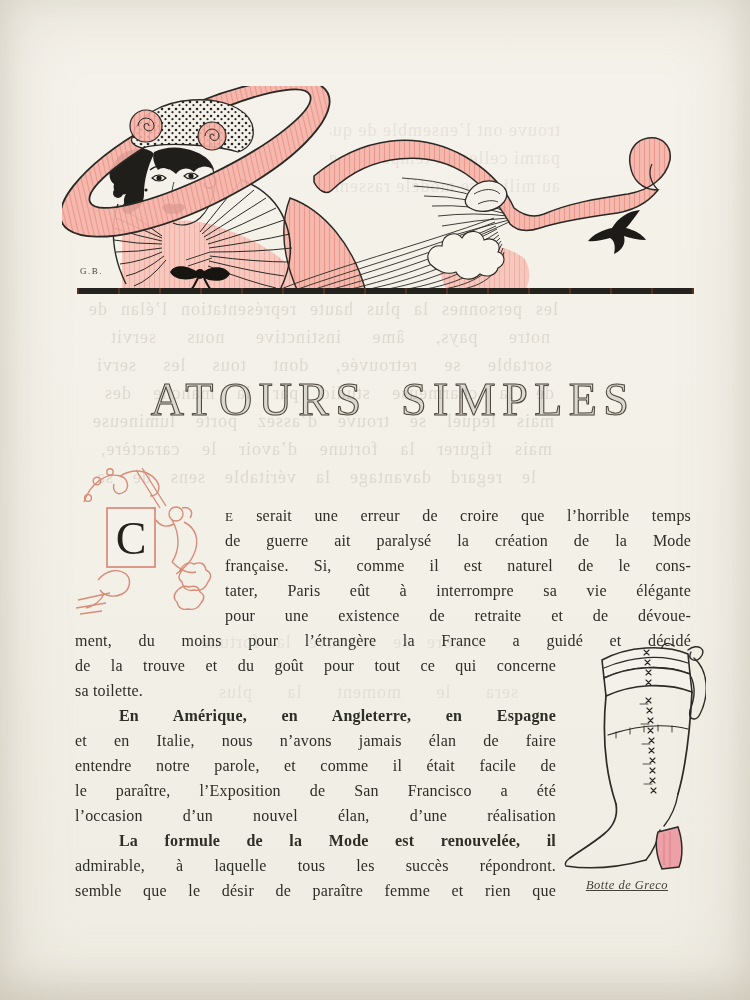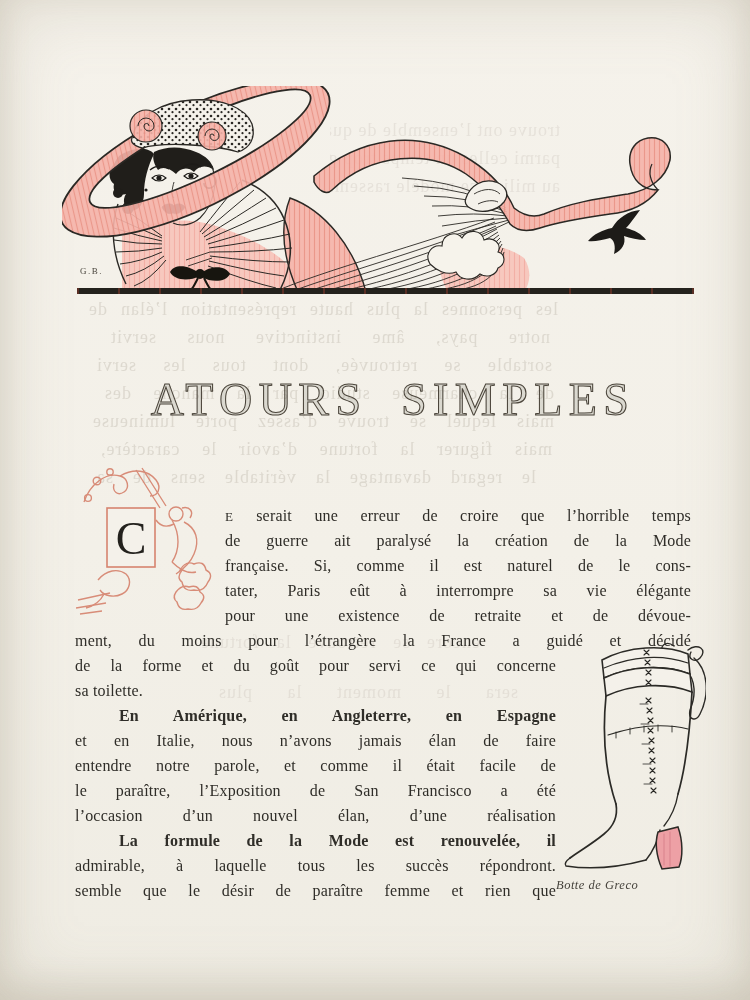--- a/index.html
+++ b/index.html
@@ -41,22 +41,22 @@
   .beside{margin-left:150px;}
   .narrow{width:481px;}
   .indent{padding-left:44px;box-sizing:border-box;font-weight:bold;}
   .endline{text-align-last:left;}
   .lead::first-letter{font-size:0.82em;letter-spacing:0.06em;}
   
   .art-top{position:absolute;left:62px;top:86px;z-index:2;}
   .dropcap-block{position:absolute;left:76px;top:462px;z-index:3;}
   .boot-block{position:absolute;left:556px;top:636px;width:150px;z-index:4;}
   .boot-caption{
-    width:142px;font-style:italic;font-size:12.5px;
-    color:#45423b;margin-top:2px;letter-spacing:0.04em;
+    width:142px;text-align:center;font-style:italic;font-size:12.5px;
+    color:#45423b;margin-top:2px;letter-spacing:0.04em;text-decoration:underline;
   }
   svg{display:block;}
   .sig{font-size:9px;letter-spacing:1.5px;fill:#4a463e;font-family:"Liberation Serif",serif;}
 </style>
 </head>
 <body>
 
 <div class="page">
 
   <div class="st dim" style="left:330px;top:118px;width:230px;">trouve ont l’ensemble de quatre robes</div>
@@ -229,21 +229,21 @@
     <text x="55" y="92" text-anchor="middle" font-size="46" fill="#23211d" font-family="Liberation Serif, serif">C</text>
   </svg>
 
   <div class="bodytext">
     <div class="line beside lead">E serait une erreur de croire que l’horrible temps</div>
     <div class="line beside">de guerre ait paralysé la création de la Mode</div>
     <div class="line beside">française. Si, comme il est naturel de le cons-</div>
     <div class="line beside">tater, Paris eût à interrompre sa vie élégante</div>
     <div class="line beside">pour une existence de retraite et de dévoue-</div>
     <div class="line">ment, du moins pour l’étrangère la France a guidé et décidé</div>
-    <div class="line narrow">de la forme et du goût pour servi ce qui concerne</div>
+    <div class="line narrow">de la trouve et du goût pour tout ce qui concerne</div>
     <div class="line narrow endline">sa toilette.</div>
     <div class="line narrow indent">En Amérique, en Angleterre, en Espagne</div>
     <div class="line narrow">et en Italie, nous n’avons jamais élan de faire</div>
     <div class="line narrow">entendre notre parole, et comme il était facile de</div>
     <div class="line narrow">le paraître, l’Exposition de San Francisco a été</div>
     <div class="line narrow">l’occasion d’un nouvel élan, d’une réalisation</div>
     <div class="line narrow indent">La formule de la Mode est renouvelée, il</div>
     <div class="line narrow">admirable, à laquelle tous les succès répondront.</div>
     <div class="line narrow">semble que le désir de paraître femme et rien que</div>
   </div>

